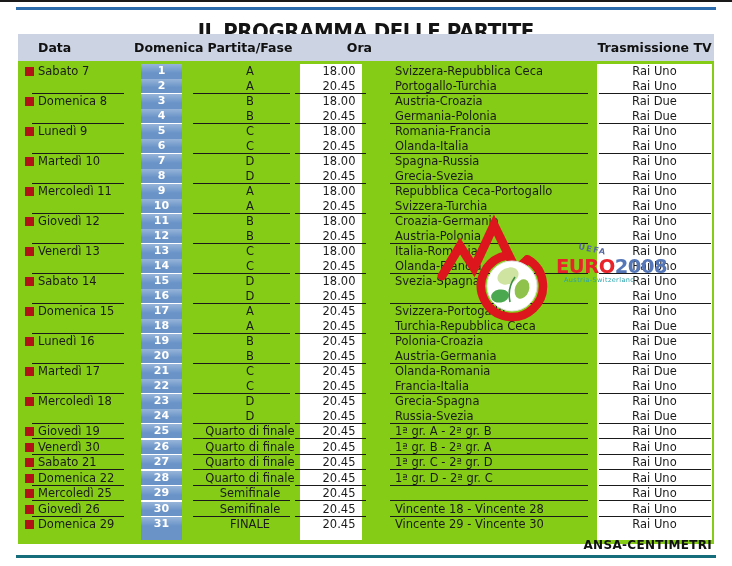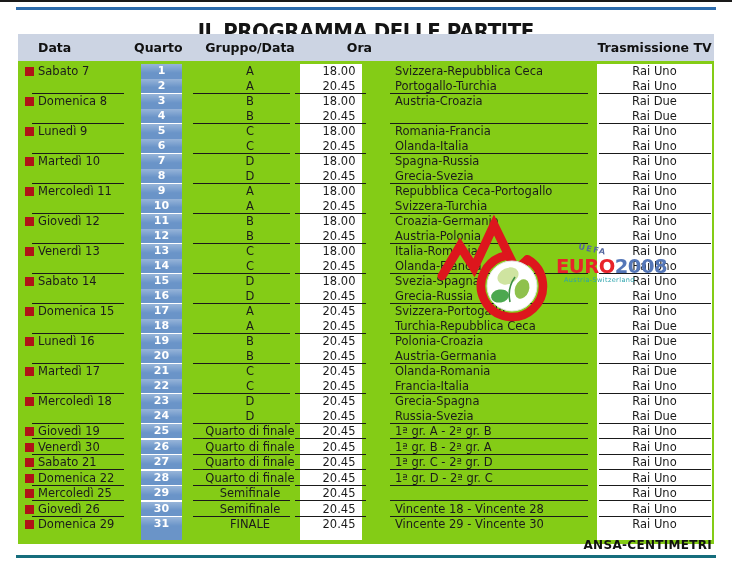--- a/index.html
+++ b/index.html
@@ -66,22 +66,22 @@
 <div class="canvas">
 
   <div class="topline-black"></div>
   <div class="topline-blue"></div>
 
   <div class="title"><span>IL PROGRAMMA DELLE PARTITE</span></div>
 
   <div class="table">
     <div class="thead">
       <span class="h-data">Data</span>
-      <span class="h-partita">Quarto</span>
-      <span class="h-gruppo">Gruppo/Data</span>
+      <span class="h-partita">Domenica</span>
+      <span class="h-gruppo">Partita/Fase</span>
       <span class="h-ora">Ora</span>
       <span class="h-tv">Trasmissione TV</span>
     </div>
     <div class="tbody" id="tbody">
       <div class="strip strip-partita"></div>
       <div class="strip strip-ora"></div>
       <div class="strip strip-tv"></div>
     <div class="group double">
           <span class="bullet"></span>
           <span class="date">Sabato 7</span>
@@ -115,20 +115,21 @@
             <span class="cell c-num">3</span>
             <span class="cell c-fase">B</span>
             <span class="cell c-ora">18.00</span>
             <span class="cell c-match">Austria-Croazia</span>
             <span class="cell c-tv">Rai Due</span>
           </div>
           <div class="row">
             <span class="cell c-num">4</span>
             <span class="cell c-fase">B</span>
             <span class="cell c-ora">20.45</span>
+            <span class="cell c-match">Germania-Polonia</span>
             <span class="cell c-tv">Rai Due</span>
           </div>
           <div class="seps">
             <i class="s1"></i>
             <i class="s2"></i>
             <i class="s3"></i>
             <i class="s4"></i>
             <i class="s5"></i>
             <i class="s6"></i>
           </div>
@@ -270,21 +271,20 @@
             <span class="cell c-num">15</span>
             <span class="cell c-fase">D</span>
             <span class="cell c-ora">18.00</span>
             <span class="cell c-match">Svezia-Spagna</span>
             <span class="cell c-tv">Rai Uno</span>
           </div>
           <div class="row">
             <span class="cell c-num">16</span>
             <span class="cell c-fase">D</span>
             <span class="cell c-ora">20.45</span>
-            <span class="cell c-match">Grecia-Russia</span>
             <span class="cell c-tv">Rai Uno</span>
           </div>
           <div class="seps">
             <i class="s1"></i>
             <i class="s2"></i>
             <i class="s3"></i>
             <i class="s4"></i>
             <i class="s5"></i>
             <i class="s6"></i>
           </div>

